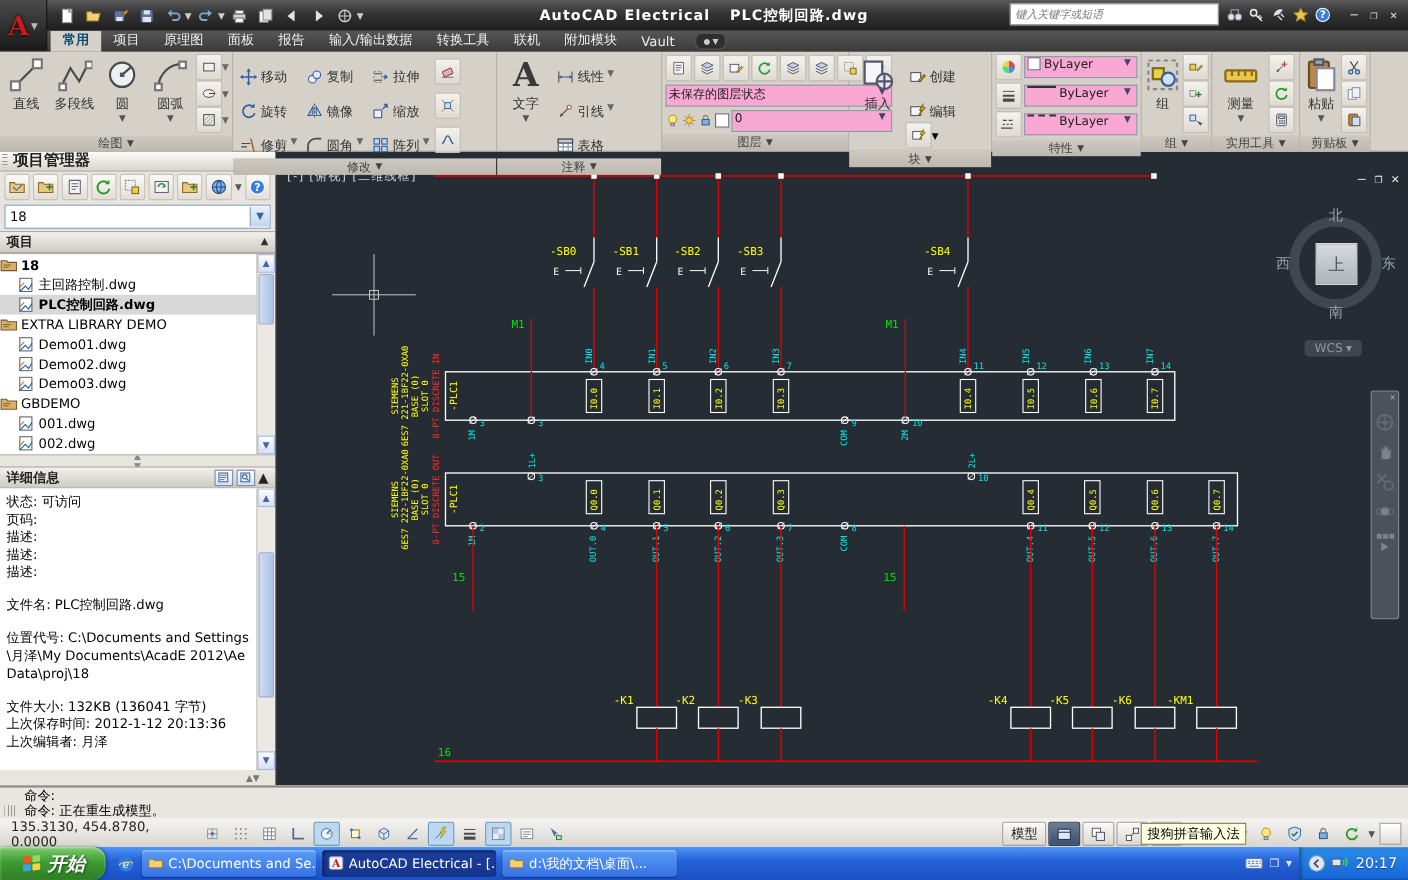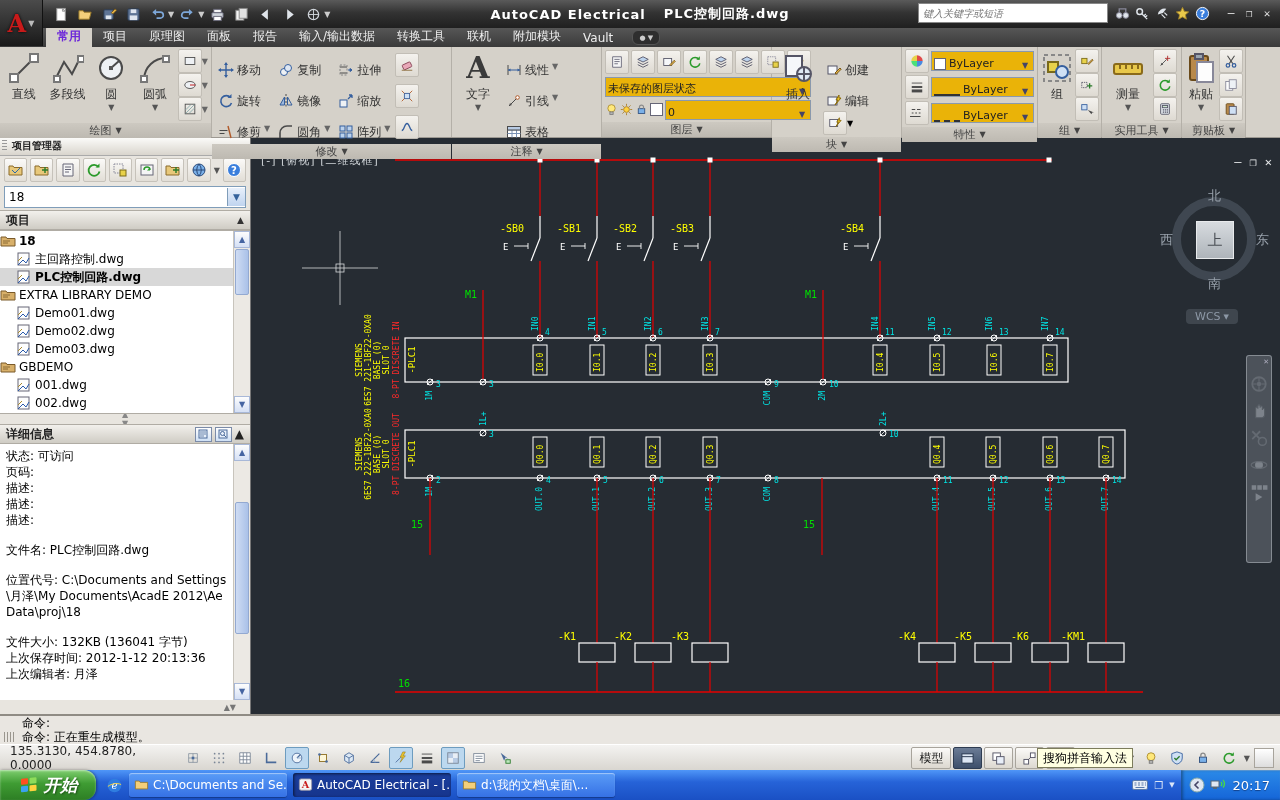--- a/index.html
+++ b/index.html
@@ -19,46 +19,46 @@
   .wtitle span{margin:0 9px;}
   .infocenter{position:absolute;right:4px;top:3px;display:flex;align-items:center;gap:4px;}
   .icsearch{width:180px;height:18px;border:1px solid #888;background:#fff;font-style:italic;color:#999;font-size:10px;padding:0 4px;font-family:"DejaVu Sans",sans-serif;}
   .icico{width:20px;height:20px;display:flex;align-items:center;justify-content:center;}
   .icico svg{width:15px;height:15px;}
   .winbtns{display:flex;margin-left:6px;}
   .winbtn{width:18px;height:18px;color:#ddd;font-size:11px;display:flex;align-items:center;justify-content:center;font-family:"DejaVu Sans Mono",monospace;}
   
   .tabrow{position:absolute;left:0;top:28px;width:1280px;height:19px;background:linear-gradient(#565656,#3a3a3a);z-index:29;display:flex;align-items:flex-end;padding-left:46px;box-sizing:border-box;}
   .rtab{padding:2px 11px;font-size:12px;color:#eee;cursor:default;}
-  .rtab.active{background:#d5d1c9;color:#6d28d9;border-radius:3px 3px 0 0;font-weight:bold;}
+  .rtab.active{background:#d5d1c9;color:#0c4a6e;border-radius:3px 3px 0 0;font-weight:bold;}
   .ribopt{margin-left:8px;margin-bottom:2px;width:26px;height:13px;background:#2e2e2e;border:1px solid #555;border-radius:6px;color:#ccc;font-size:7px;display:flex;align-items:center;justify-content:center;gap:2px;}
   
   .ribbon{position:absolute;left:0;top:47px;width:1280px;height:90px;background:#d5d1c9;border-bottom:1px solid #9d9992;display:flex;z-index:25;}
   .panel{height:90px;border-right:1px solid #b4b0a8;box-sizing:border-box;display:flex;flex-direction:column;}
   .pbody{flex:1;display:flex;padding:2px 3px;gap:2px;align-items:stretch;}
   .ptitle{height:15px;background:linear-gradient(#cdc9c1,#bdb9b1);font-size:11px;color:#444;display:flex;align-items:center;justify-content:center;gap:4px;}
   .bigbtn{width:46px;display:flex;flex-direction:column;align-items:center;justify-content:flex-start;padding-top:3px;border-radius:2px;}
   .bigbtn .bi{width:32px;height:32px;}
   .bigbtn .bi svg{width:32px;height:32px;}
   .bigbtn .bl{font-size:12px;color:#333;margin-top:2px;white-space:nowrap;}
   .bigbtn .bc{font-size:8px;color:#555;}
   .smallbtn{display:flex;align-items:flex-start;gap:3px;padding:1px 3px;font-size:12px;color:#333;border-radius:2px;white-space:nowrap;margin-top:12px;}
   .smallbtn svg{width:16px;height:16px;}
   .smallbtn .sc{font-size:8px;color:#666;}
   .minibtn{width:22px;height:22px;display:flex;align-items:center;justify-content:center;border:1px solid #c2beb6;background:linear-gradient(#f4f2ee,#dedad2);border-radius:2px;}
   .minibtn svg{width:14px;height:14px;}
   .vcol{display:flex;flex-direction:column;justify-content:space-around;}
-  .combo{display:flex;align-items:flex-end;border:1px solid #8a99ad;background:#eab308;height:18px;font-size:11px;color:#222;padding:0 2px;}
+  .combo{display:flex;align-items:flex-start;border:1px solid #8a99ad;background:#f9a8d4;height:18px;font-size:11px;color:#222;padding:0 2px;}
   .combo .cval{flex:1;overflow:hidden;white-space:nowrap;}
   .combo .carr{width:12px;text-align:center;color:#446;font-size:8px;}
   
   .main{position:absolute;left:0;top:137px;width:1280px;height:577px;display:flex;}
   
   .palette{width:251px;background:#e8e5df;border-right:1px solid #777;display:flex;flex-direction:column;box-sizing:border-box;}
-  .pm-title{height:18px;background:linear-gradient(#fdfdfb,#d9d5cd);border-bottom:1px solid #aaa;display:flex;align-items:center;font-weight:bold;font-size:10px;color:#222;padding-left:12px;position:relative;}
+  .pm-title{height:18px;background:linear-gradient(#fdfdfb,#d9d5cd);border-bottom:1px solid #aaa;display:flex;align-items:center;font-weight:bold;font-size:14px;color:#222;padding-left:12px;position:relative;}
   .pm-grip{position:absolute;left:2px;top:3px;width:5px;height:12px;background:repeating-linear-gradient(#999 0 1px,transparent 1px 3px);}
   .pm-toolbar{height:28px;display:flex;align-items:center;gap:3px;padding:0 4px;background:#e8e5df;}
   .pm-tbtn{width:22px;height:22px;border:1px solid #c6c2ba;border-radius:2px;background:linear-gradient(#fbfaf8,#e2ded6);display:flex;align-items:center;justify-content:center;}
   .pm-tbtn svg{width:16px;height:16px;}
   .pm-comborow{height:26px;display:flex;align-items:center;padding:0 4px;}
   .pm-combo{flex:1;height:20px;border:1px solid #7f9db9;background:#fff;display:flex;align-items:center;}
   .pm-combo .v{flex:1;padding-left:4px;font-size:12px;color:#000;}
   .pm-combo .btn{width:17px;height:18px;background:linear-gradient(#e8f0fb,#c0d4ef);border-left:1px solid #7f9db9;color:#35629b;font-size:9px;display:flex;align-items:center;justify-content:center;}
   .pm-hdr{height:18px;background:linear-gradient(#f2f0ec,#cfccc4);border:1px solid #b0aca4;border-left:none;border-right:none;display:flex;align-items:center;font-weight:bold;font-size:12px;color:#222;padding:0 6px;}
   .pm-hdr .sp{flex:1;}

